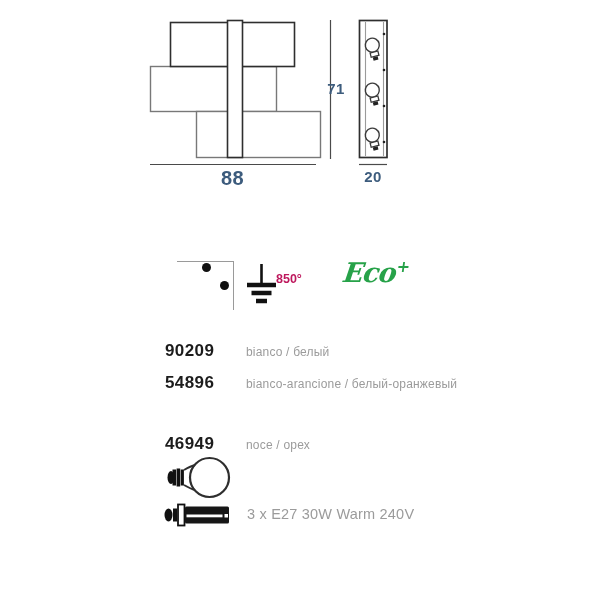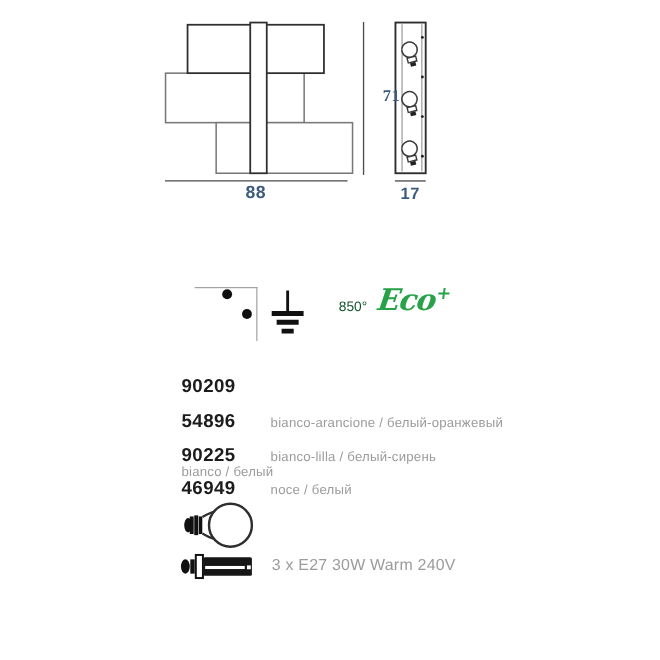--- a/index.html
+++ b/index.html
@@ -3,32 +3,32 @@
 <meta charset="utf-8">
 <style>
   html,body{margin:0;padding:0;background:#fff;}
   #canvas{
     position:relative;width:600px;height:600px;background:#ffffff;overflow:hidden;
     font-family:"Liberation Sans",sans-serif;
   }
   .abs{position:absolute;}
   
   .dim-label{
-    position:absolute;color:#3d5c7d;font-weight:bold;font-size:16px;
+    position:absolute;color:#3d5c7d;font-weight:bold;font-size:20px;
     text-align:center;letter-spacing:0.5px;
   }
   
   .corner-icon{
     position:absolute;left:177px;top:261px;width:56px;height:48px;
     border-top:1.6px solid #9a9a9a;border-right:1.6px solid #9a9a9a;
   }
   .corner-dot{position:absolute;width:9px;height:9px;border-radius:50%;background:#101010;}
   
   .temp-label{
-    position:absolute;left:308px;top:272px;font-size:12.5px;font-weight:400;color:#14532d;
+    position:absolute;left:276px;top:272px;font-size:12.5px;font-weight:700;color:#be185d;
   }
   
   .eco-label{
     position:absolute;left:344px;top:257px;color:#27a249;
     font-family:"DejaVu Serif",serif;font-style:italic;font-weight:bold;
     font-size:27px;transform:skewX(-8deg);letter-spacing:-1px;
   }
   .eco-label sup{font-size:16px;letter-spacing:0;}
   
   .product-row{position:absolute;left:165px;display:flex;align-items:baseline;width:420px;}
@@ -77,54 +77,50 @@
       <g transform="rotate(-14 373.5 140)">
         <circle cx="373.5" cy="135" r="7" fill="#fff" stroke="#3a3a3a" stroke-width="1.4"></circle>
         <rect x="369.5" y="142" width="8" height="4.5" fill="#fff" stroke="#3a3a3a" stroke-width="1.3"></rect>
         <rect x="371" y="147" width="5" height="3.5" fill="#222"></rect>
       </g>
       <line x1="359" y1="164.5" x2="387" y2="164.5" stroke="#4a4a4a" stroke-width="1.2"></line>
     </g>
   </svg>
 
   <div class="dim-label" style="left:205px;top:167px;width:55px;">88</div>
-  <div class="dim-label" style="left:344px;top:80px;width:24px;font-size:15px;font-family:Liberation Serif, serif;">71</div>
-  <div class="dim-label" style="left:357px;top:168px;width:32px;font-size:15px;">17</div>
+  <div class="dim-label" style="left:324px;top:80px;width:24px;font-size:15px;">71</div>
+  <div class="dim-label" style="left:357px;top:168px;width:32px;font-size:15px;">20</div>
 
   <div class="corner-icon">
     <div class="corner-dot" style="left:25px;top:1px;"></div>
     <div class="corner-dot" style="left:43px;top:19px;"></div>
   </div>
 
   <svg class="abs" style="left:245px;top:262px" width="34" height="44" viewBox="0 0 34 44">
     <line x1="16.5" y1="2" x2="16.5" y2="21" stroke="#111" stroke-width="2.6"></line>
     <line x1="2" y1="23" x2="31" y2="23" stroke="#111" stroke-width="4.5"></line>
     <line x1="6.5" y1="31" x2="26.5" y2="31" stroke="#111" stroke-width="4.5"></line>
     <line x1="11" y1="39" x2="22" y2="39" stroke="#111" stroke-width="4.5"></line>
   </svg>
 
   <div class="temp-label">850°</div>
 
   <div class="eco-label"><span>Eco</span><sup>+</sup></div>
 
-  <div class="product-row" style="top:341px;flex-direction:column;">
+  <div class="product-row" style="top:341px;">
     <span class="product-code">90209</span>
     <span class="product-finish">bianco / белый</span>
   </div>
   <div class="product-row" style="top:373px;">
     <span class="product-code">54896</span>
     <span class="product-finish">bianco-arancione / белый-оранжевый</span>
   </div>
-  <div class="product-row" style="top:404px;">
-    <span class="product-code">90225</span>
-    <span class="product-finish">bianco-lilla / белый-сирень</span>
-  </div>
   <div class="product-row" style="top:434px;">
     <span class="product-code">46949</span>
-    <span class="product-finish">noce / белый</span>
+    <span class="product-finish">noce / орех</span>
   </div>
 
   <svg class="abs" style="left:167px;top:456px" width="66" height="44" viewBox="0 0 66 44">
     <ellipse cx="4" cy="21.5" rx="3.5" ry="6.5" fill="#111"></ellipse>
     <rect x="5.5" y="13.5" width="3.6" height="16" fill="#111"></rect>
     <rect x="9.6" y="12.5" width="3.6" height="18" fill="#111"></rect>
     <rect x="13.7" y="13.5" width="3.2" height="16" fill="#111"></rect>
     <circle cx="42.5" cy="21.5" r="19.5" fill="#fff" stroke="#2e2e2e" stroke-width="2.2"></circle>
     <path d="M17 14 Q24 10 28 9" fill="none" stroke="#2e2e2e" stroke-width="2"></path>
     <path d="M17 29 Q24 33 28 34" fill="none" stroke="#2e2e2e" stroke-width="2"></path>

